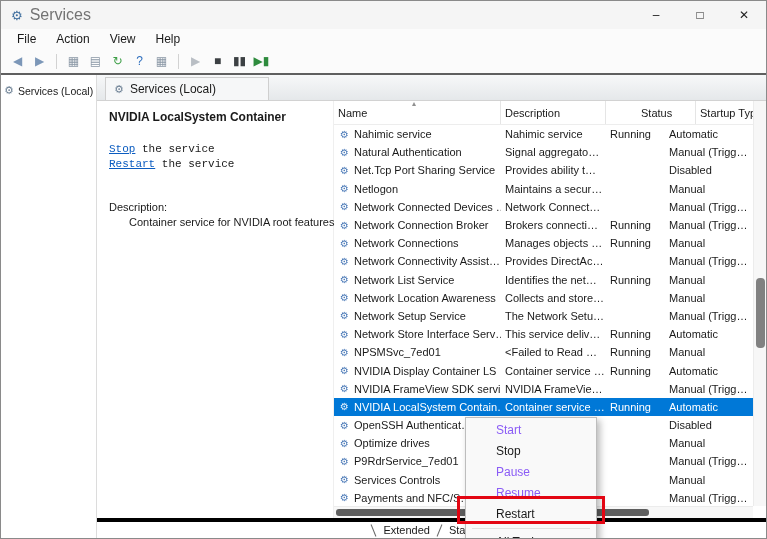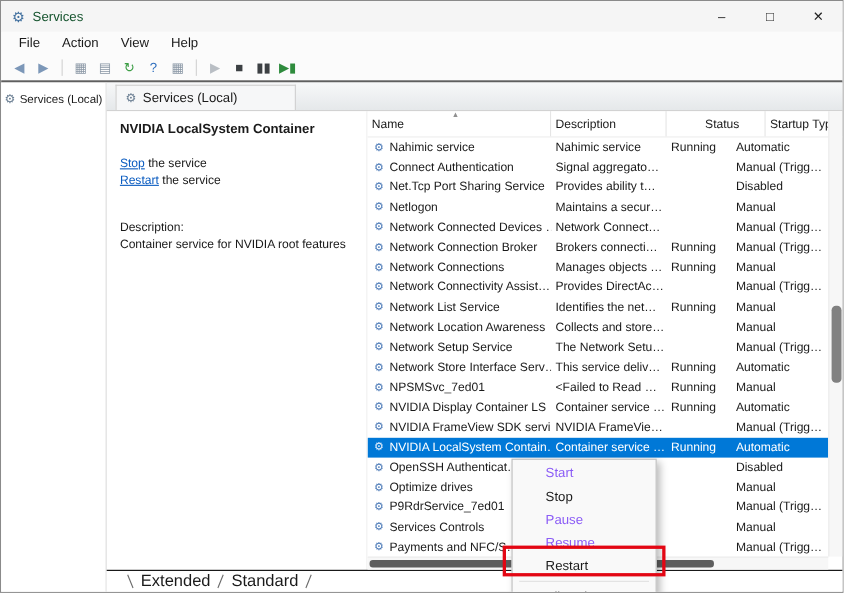--- a/index.html
+++ b/index.html
@@ -3,21 +3,21 @@
 <meta charset="utf-8">
 <style>
   * { margin:0; padding:0; box-sizing:border-box; }
   html,body { width:767px; height:539px; overflow:hidden; background:#fff; }
   body { font-family:"Liberation Sans","DejaVu Sans",sans-serif; font-size:12px; color:#1a1a1a; user-select:none; }
   .window { position:relative; width:767px; height:539px; border:1px solid #8a8a8a; background:#fff; overflow:hidden; }
 
   
   .titlebar { height:28px; display:flex; align-items:center; background:#f5f5f5; }
   .app-icon { margin:0 7px 0 10px; color:#41709f; font-size:13px; line-height:1; }
-  .title-text { font-size:12px; color:#14532d; }
+  .title-text { font-size:16px; color:#737373; }
   .win-controls { margin-left:auto; display:flex; height:100%; }
   .win-btn { width:44px; display:flex; align-items:center; justify-content:center; font-size:12px; color:#222; }
 
   
   .menubar { height:20px; display:flex; align-items:center; background:#fbfbfb; padding-left:6px; }
   .menu-item { padding:0 10px; font-size:12px;text-align:right; }
 
   
   .toolbar { height:26px; display:flex; align-items:center; background:#fbfbfb; border-bottom:2px solid #5f5f5f; padding-left:6px; gap:1px; }
   .tb-btn { width:21px; height:20px; display:flex; align-items:center; justify-content:center; font-size:12px; line-height:1; }
@@ -30,24 +30,24 @@
   .tree-icon { color:#6b7f93; font-size:11px; }
 
   .main { flex:1; display:flex; flex-direction:column; min-width:0; }
   .main-header { height:26px; background:linear-gradient(#f7f8f9,#e5e8ea); border-bottom:1px solid #d2d2d2; display:flex; align-items:flex-end; padding-left:8px; }
   .main-tab { display:flex; align-items:center; gap:6px; height:23px; background:#f6f7f8; border:1px solid #cfcfcf; border-bottom:none; padding:0 52px 0 8px; font-size:12px; }
   .tab-icon { color:#6b7f93; font-size:11px; }
 
   .content { flex:1; display:flex; min-height:0; }
   .detail-pane { width:237px; border-right:1px solid #efefef; padding:9px 10px 0 12px; }
   .detail-title { font-weight:bold; font-size:12px; }
-  .detail-links { margin-top:18px; font-size:11px; line-height:15px; }
+  .detail-links { margin-top:18px; font-size:11px; line-height:15px;font-family:Liberation Mono, monospace; }
   .link { color:#0b5cc0; text-decoration:underline; cursor:pointer; }
   .detail-desc { margin-top:28px; font-size:11px; line-height:15px; }
-  .desc-text { width:206px; }
+  .desc-text { width:206px;margin-left:20px; }
 
   
   .list-pane { flex:1; position:relative; font-size:11px; overflow:hidden; }
   .list-header { display:flex; height:24px; border-bottom:1px solid #ededed; padding-right:13px; }
   .col-h { border-right:1px solid #e5e5e5; display:flex; align-items:center; padding-left:4px; position:relative; white-space:nowrap; overflow:hidden; }
   .col-h.name { width:167px; } .col-h.desc { width:105px; } .col-h.status { width:59px;margin-left:31px; } .col-h.startup { flex:1; border-right:none; }
   .caret { position:absolute; top:-2px; left:78px; font-size:8px; color:#909090; }
 
   .rows { position:absolute; top:24px; left:0; right:13px; bottom:12px; overflow:hidden; }
   .row { display:flex; height:18.2px; align-items:center; }
@@ -58,21 +58,21 @@
   .row.selected { background:#0078d7; color:#fff; }
   .row.selected .gear { color:#e4eefb; }
 
   
   .vscroll { position:absolute; top:0; right:0; bottom:12px; width:13px; background:#f7f7f7; border-left:1px solid #ececec; }
   .vthumb { position:absolute; top:177px; left:2px; width:9px; height:70px; background:#818181; border-radius:4px; }
   .hscroll { position:absolute; left:0; right:13px; bottom:0; height:12px; background:#f7f7f7; border-top:1px solid #ececec; }
   .hthumb { position:absolute; left:2px; top:2px; width:313px; height:7px; background:#5e5e5e; border-radius:3px; }
 
   
-  .footer { height:20px; border-top:1px solid #000000; display:flex; align-items:center; padding-left:14px; background:#fff; font-size:15px; }
+  .footer { height:20px; border-top:4px solid #000000; display:flex; align-items:center; padding-left:14px; background:#fff; font-size:11px;justify-content:center; }
   .sl { width:1px; height:13px; background:#6a6a6a; display:inline-block; margin:0 7px; }
   .sl.l { transform:rotate(-22deg); } .sl.r { transform:rotate(22deg); }
   .ftab { padding:0 2px; }
 
   
   .context-menu { position:absolute; left:464px; top:416px; width:132px; background:#f9f9f9; border:1px solid #bdbdbd; box-shadow:3px 3px 7px rgba(0,0,0,.28); z-index:5; padding-top:2px; }
   .cm-item { height:21px; line-height:21px; padding-left:30px; font-size:12px; color:#1b1b1b; }
   .cm-item.disabled { color:#8b5cf6; }
   .cm-sep { height:1px; background:#e0e0e0; margin:3px 6px; }
 
@@ -168,21 +168,21 @@
                   <span class="gear">⚙</span>
                   <span>Nahimic service</span>
                 </div>
                 <div class="c desc">Nahimic service</div>
                 <div class="c status">Running</div>
                 <div class="c startup">Automatic</div>
               </div>
               <div class="row">
                 <div class="c name">
                   <span class="gear">⚙</span>
-                  <span>Connect Authentication</span>
+                  <span>Natural Authentication</span>
                 </div>
                 <div class="c desc">Signal aggregato…</div>
                 <div class="c status"></div>
                 <div class="c startup">Manual (Trigg…</div>
               </div>
               <div class="row">
                 <div class="c name">
                   <span class="gear">⚙</span>
                   <span>Net.Tcp Port Sharing Service</span>
                 </div>

